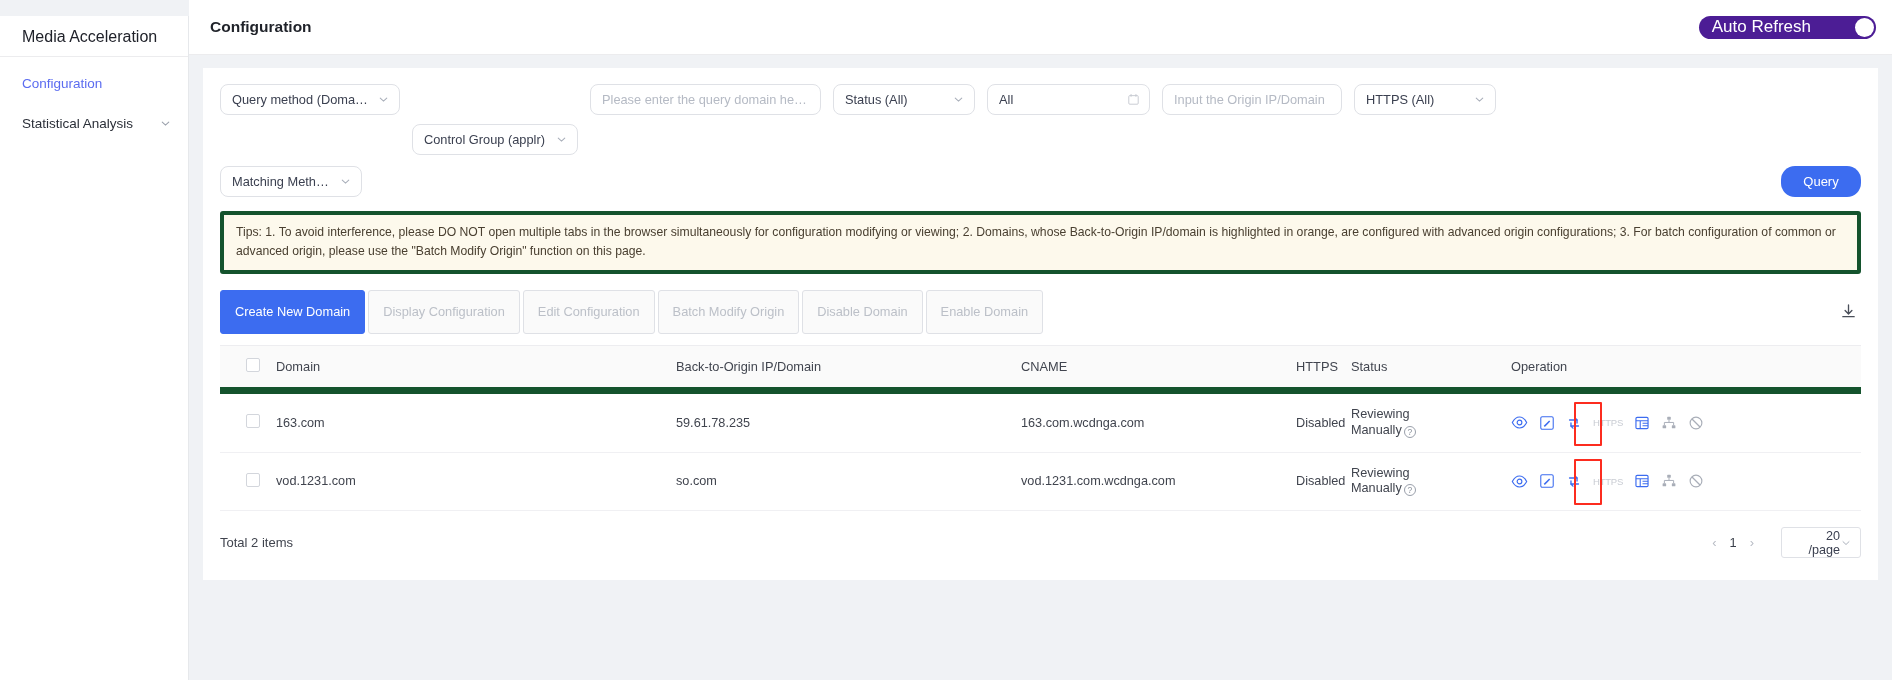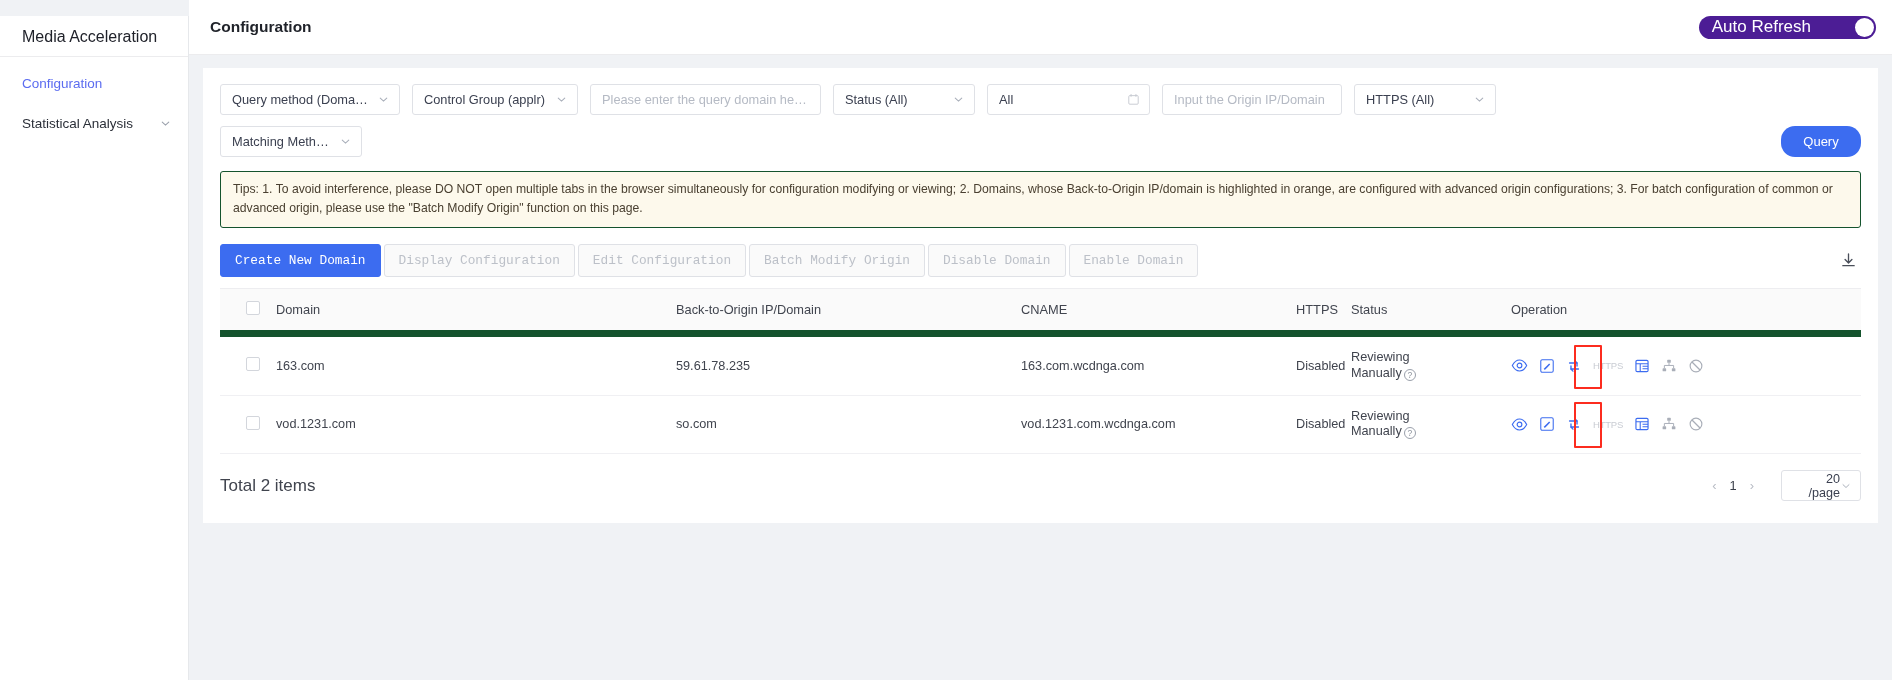--- a/index.html
+++ b/index.html
@@ -81,77 +81,77 @@
     margin: 13px 14px 0 14px;
     padding: 16px 17px 22px 17px;
     min-height: 391px;
   }
 
   
   .filters { display: flex; flex-wrap: wrap; gap: 11px 12px; align-items: flex-start; }
   .field {
     height: 31px;
     border: 1px solid #dfe1e6;
-    border-radius: 3px;
+    border-radius: 8px;
     background: #fff;
     display: flex; align-items: center;
     padding: 0 9px 0 11px;
     font-size: 12.8px;
     color: #3b4050;
     white-space: nowrap;
     overflow: hidden;
     cursor: pointer;
   }
   .field .val { overflow: hidden; text-overflow: ellipsis; }
   .field .ph { color: #b5bac4; overflow: hidden; text-overflow: ellipsis; }
   .field .chev { margin-left: auto; padding-left: 8px; color: #a8aeb9; display: flex; }
   .field .cal { margin-left: auto; padding-left: 8px; color: #c3c7cf; display: flex; }
   .w-query { width: 180px; }
-  .w-group { width: 166px; }
+  .w-group { width: 166px; margin-top: 40px; }
   .w-domain { width: 231px; }
   .w-status { width: 142px; }
   .w-date { width: 163px; }
   .w-origin { width: 180px; }
   .w-https { width: 142px; }
   .w-match { width: 142px; }
   .filters-row2 { display: flex; margin-top: 11px; align-items: center; }
   .query-btn {
     margin-left: auto;
     background: #3c6cf0; color: #fff;
     border: none; border-radius: 14px;
     height: 31px; width: 80px;
     font-size: 13px; cursor: pointer;
     font-family: inherit;
   }
 
   
   .tips {
     margin-top: 14px;
     background: #fdf9ec;
-    border: 1px solid #14532d;
+    border: 4px solid #14532d;
     border-radius: 3px;
     padding: 8px 12px 9px 12px;
     font-size: 12.2px;
     line-height: 1.55;
     color: #4a4031;
   }
 
   
   .actions { display: flex; align-items: center; margin-top: 16px; gap: 3px; position: relative; }
   .btn {
-    height: 33px; padding: 0 14px;
+    height: 44px; padding: 0 14px;
     border-radius: 3px;
     font-size: 12.8px;
     display: flex; align-items: center;
     border: 1px solid #dfe1e6;
     background: #fafafa;
     color: #bcc0c8;
     cursor: default;
     white-space: nowrap;
-    font-family: Liberation Mono, monospace;
+    font-family: Liberation Sans, sans-serif;
   }
   .btn.primary {
     background: #3c6cf0; color: #fff; border-color: #3c6cf0;
     cursor: pointer; font-weight: normal;
   }
   .dl-icon { margin-left: auto; color: #4a4f5a; cursor: pointer; display: flex; padding-right: 4px; }
 
   
   table.grid { width: 100%; border-collapse: collapse; margin-top: 11px; table-layout: fixed; }
   table.grid th {
@@ -201,21 +201,21 @@
     height: 44px;
     left: 63px;
     top: -12px;
     pointer-events: none;
     border-radius: 1px;
   }
   .hl-box.second { top: -14px; height: 46px; }
 
   
   .foot { display: flex; align-items: center; margin-top: 16px; }
-  .total { font-size: 17px; color: #40444e; }
+  .total { font-size: 13px; color: #40444e; }
   .pager { margin-left: auto; display: flex; align-items: center; gap: 13px; }
   .pg-arrow { color: #b8bcc5; cursor: pointer; font-size: 13px; display: flex; }
   .pg-num { color: #3a3f4a; font-size: 12.8px; cursor: pointer; }
   .pg-size {
     margin-left: 14px;
     border: 1px solid #dfe1e6; border-radius: 3px;
     height: 31px; width: 80px;
     display: flex; align-items: center;
     padding: 0 8px 0 11px;
     font-size: 12.6px; color: #3b4050; cursor: pointer; text-align: right;

